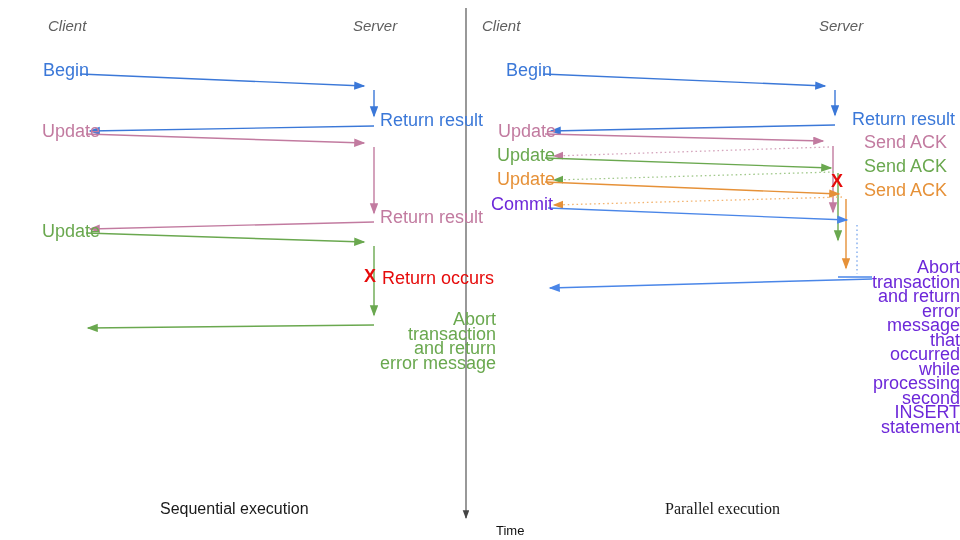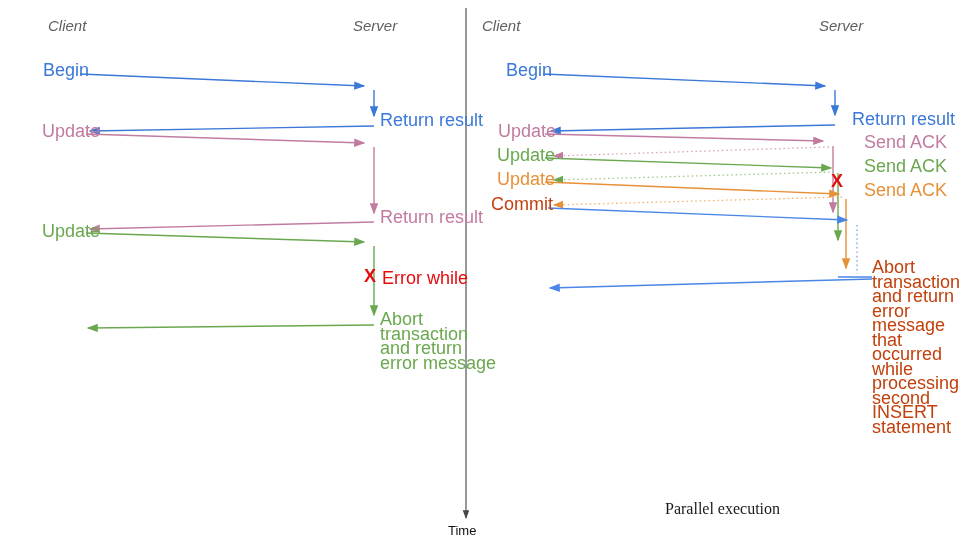--- a/index.html
+++ b/index.html
@@ -1,31 +1,31 @@
 <!DOCTYPE html>
 <html><head>
 <meta charset="utf-8">
 <style>
   html,body { margin:0; padding:0; background:#fff; }
   .stage {
     position:relative; width:960px; height:540px; background:#ffffff;
-    font-family:"Liberation Sans", sans-serif; overflow:hidden;
+    font-family:"Liberation Sans", sans-serif; overflow:hidden;text-align:right;
   }
   .stage svg { position:absolute; left:0; top:0; }
   .lbl { position:absolute; font-size:18px; line-height:14.5px; white-space:pre-line; }
   .hdr { font-style:italic; font-size:15px; color:#5f5f5f; }
   .cap { font-size:16px; color:#1a1a1a; }
   .xmark { font-weight:bold; font-size:18px; line-height:18px; color:#e60b0b; }
   .c-blue   { color:#3b78d8; }
-  .c-lblue  { color:#c2410c; }
+  .c-lblue  { color:#6d28d9; }
   .c-pink   { color:#c27ba0; }
   .c-green  { color:#6aa84f; }
   .c-orange { color:#e69138; }
   .c-red    { color:#e60b0b; }
-  .c-time   { color:#111111; font-size:13px; }
+  .c-time   { color:#111111; font-size:13px;margin-left:48px; }
 </style>
 </head>
 <body>
 
 <div class="stage">
 
   <svg width="960" height="540" viewBox="0 0 960 540">
     <defs>
       <marker id="ab" markerWidth="9" markerHeight="7" refX="7" refY="3" orient="auto">
           <path d="M0,0 L8,3 L0,6 Z" fill="#3b78d8"></path>
@@ -96,25 +96,26 @@
   </svg>
 
   <div class="lbl hdr" style="left:48px;  top:19px;">Client</div>
   <div class="lbl hdr" style="left:353px; top:19px;">Server</div>
   <div class="lbl c-blue" style="left:43px;  top:63px;">Begin</div>
   <div class="lbl c-blue" style="left:380px; top:113px;">Return result</div>
   <div class="lbl c-pink" style="left:42px;  top:124px;">Update</div>
   <div class="lbl c-pink" style="left:380px; top:210px;">Return result</div>
   <div class="lbl c-green" style="left:42px;  top:224px;">Update</div>
   <div class="lbl xmark" style="left:364px; top:267px;">X</div>
-  <div class="lbl c-red" style="left:382px; top:271px;">Error while</div>
+  <div class="lbl c-red" style="left:382px; top:271px;">Return occurs</div>
   <div class="lbl c-green" style="left:380px; top:312px;">Abort
 transaction
 and return
 error message</div>
+  <div class="lbl cap" style="left:160px; top:502px;">Sequential execution</div>
 
   <div class="lbl hdr" style="left:482px; top:19px;">Client</div>
   <div class="lbl hdr" style="left:819px; top:19px;">Server</div>
   <div class="lbl c-blue" style="left:506px; top:63px;">Begin</div>
   <div class="lbl c-blue" style="left:852px; top:112px;">Return result</div>
   <div class="lbl c-pink" style="left:498px; top:124px;">Update</div>
   <div class="lbl c-pink" style="left:864px; top:135px;">Send ACK</div>
   <div class="lbl c-green" style="left:497px; top:148px;">Update</div>
   <div class="lbl c-green" style="left:864px; top:159px;">Send ACK</div>
   <div class="lbl c-orange" style="left:497px; top:172px;">Update</div>

